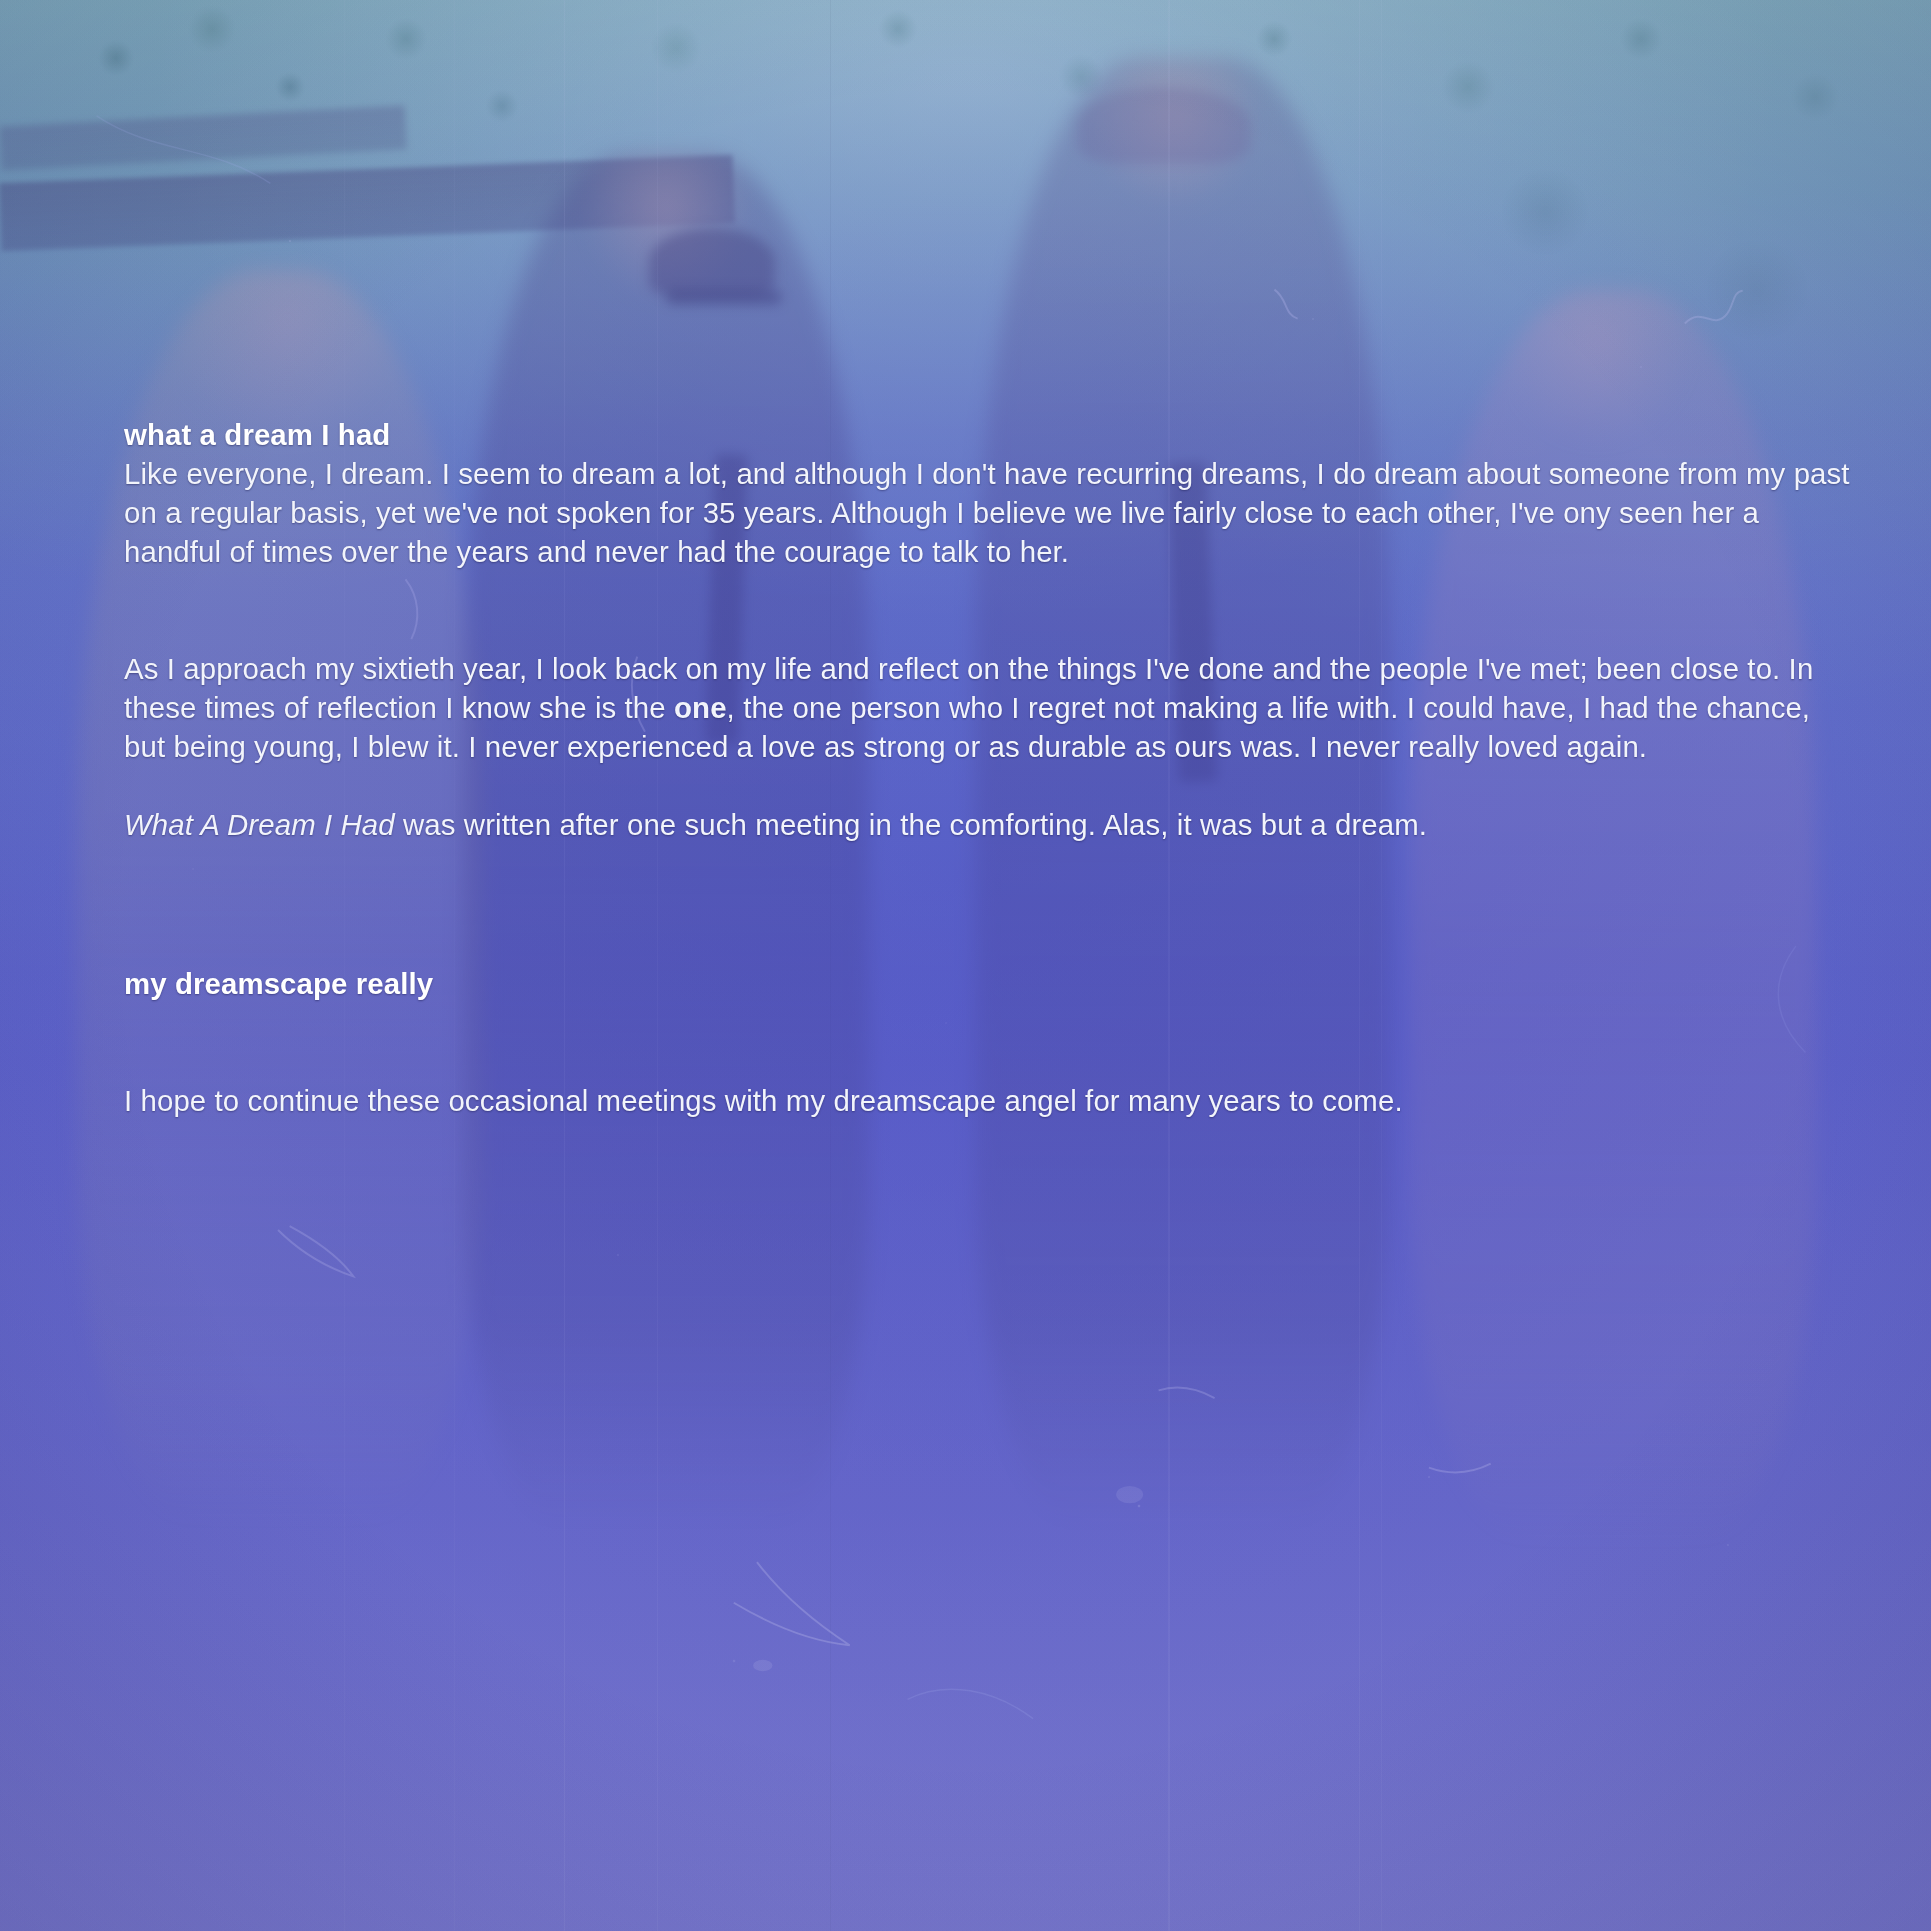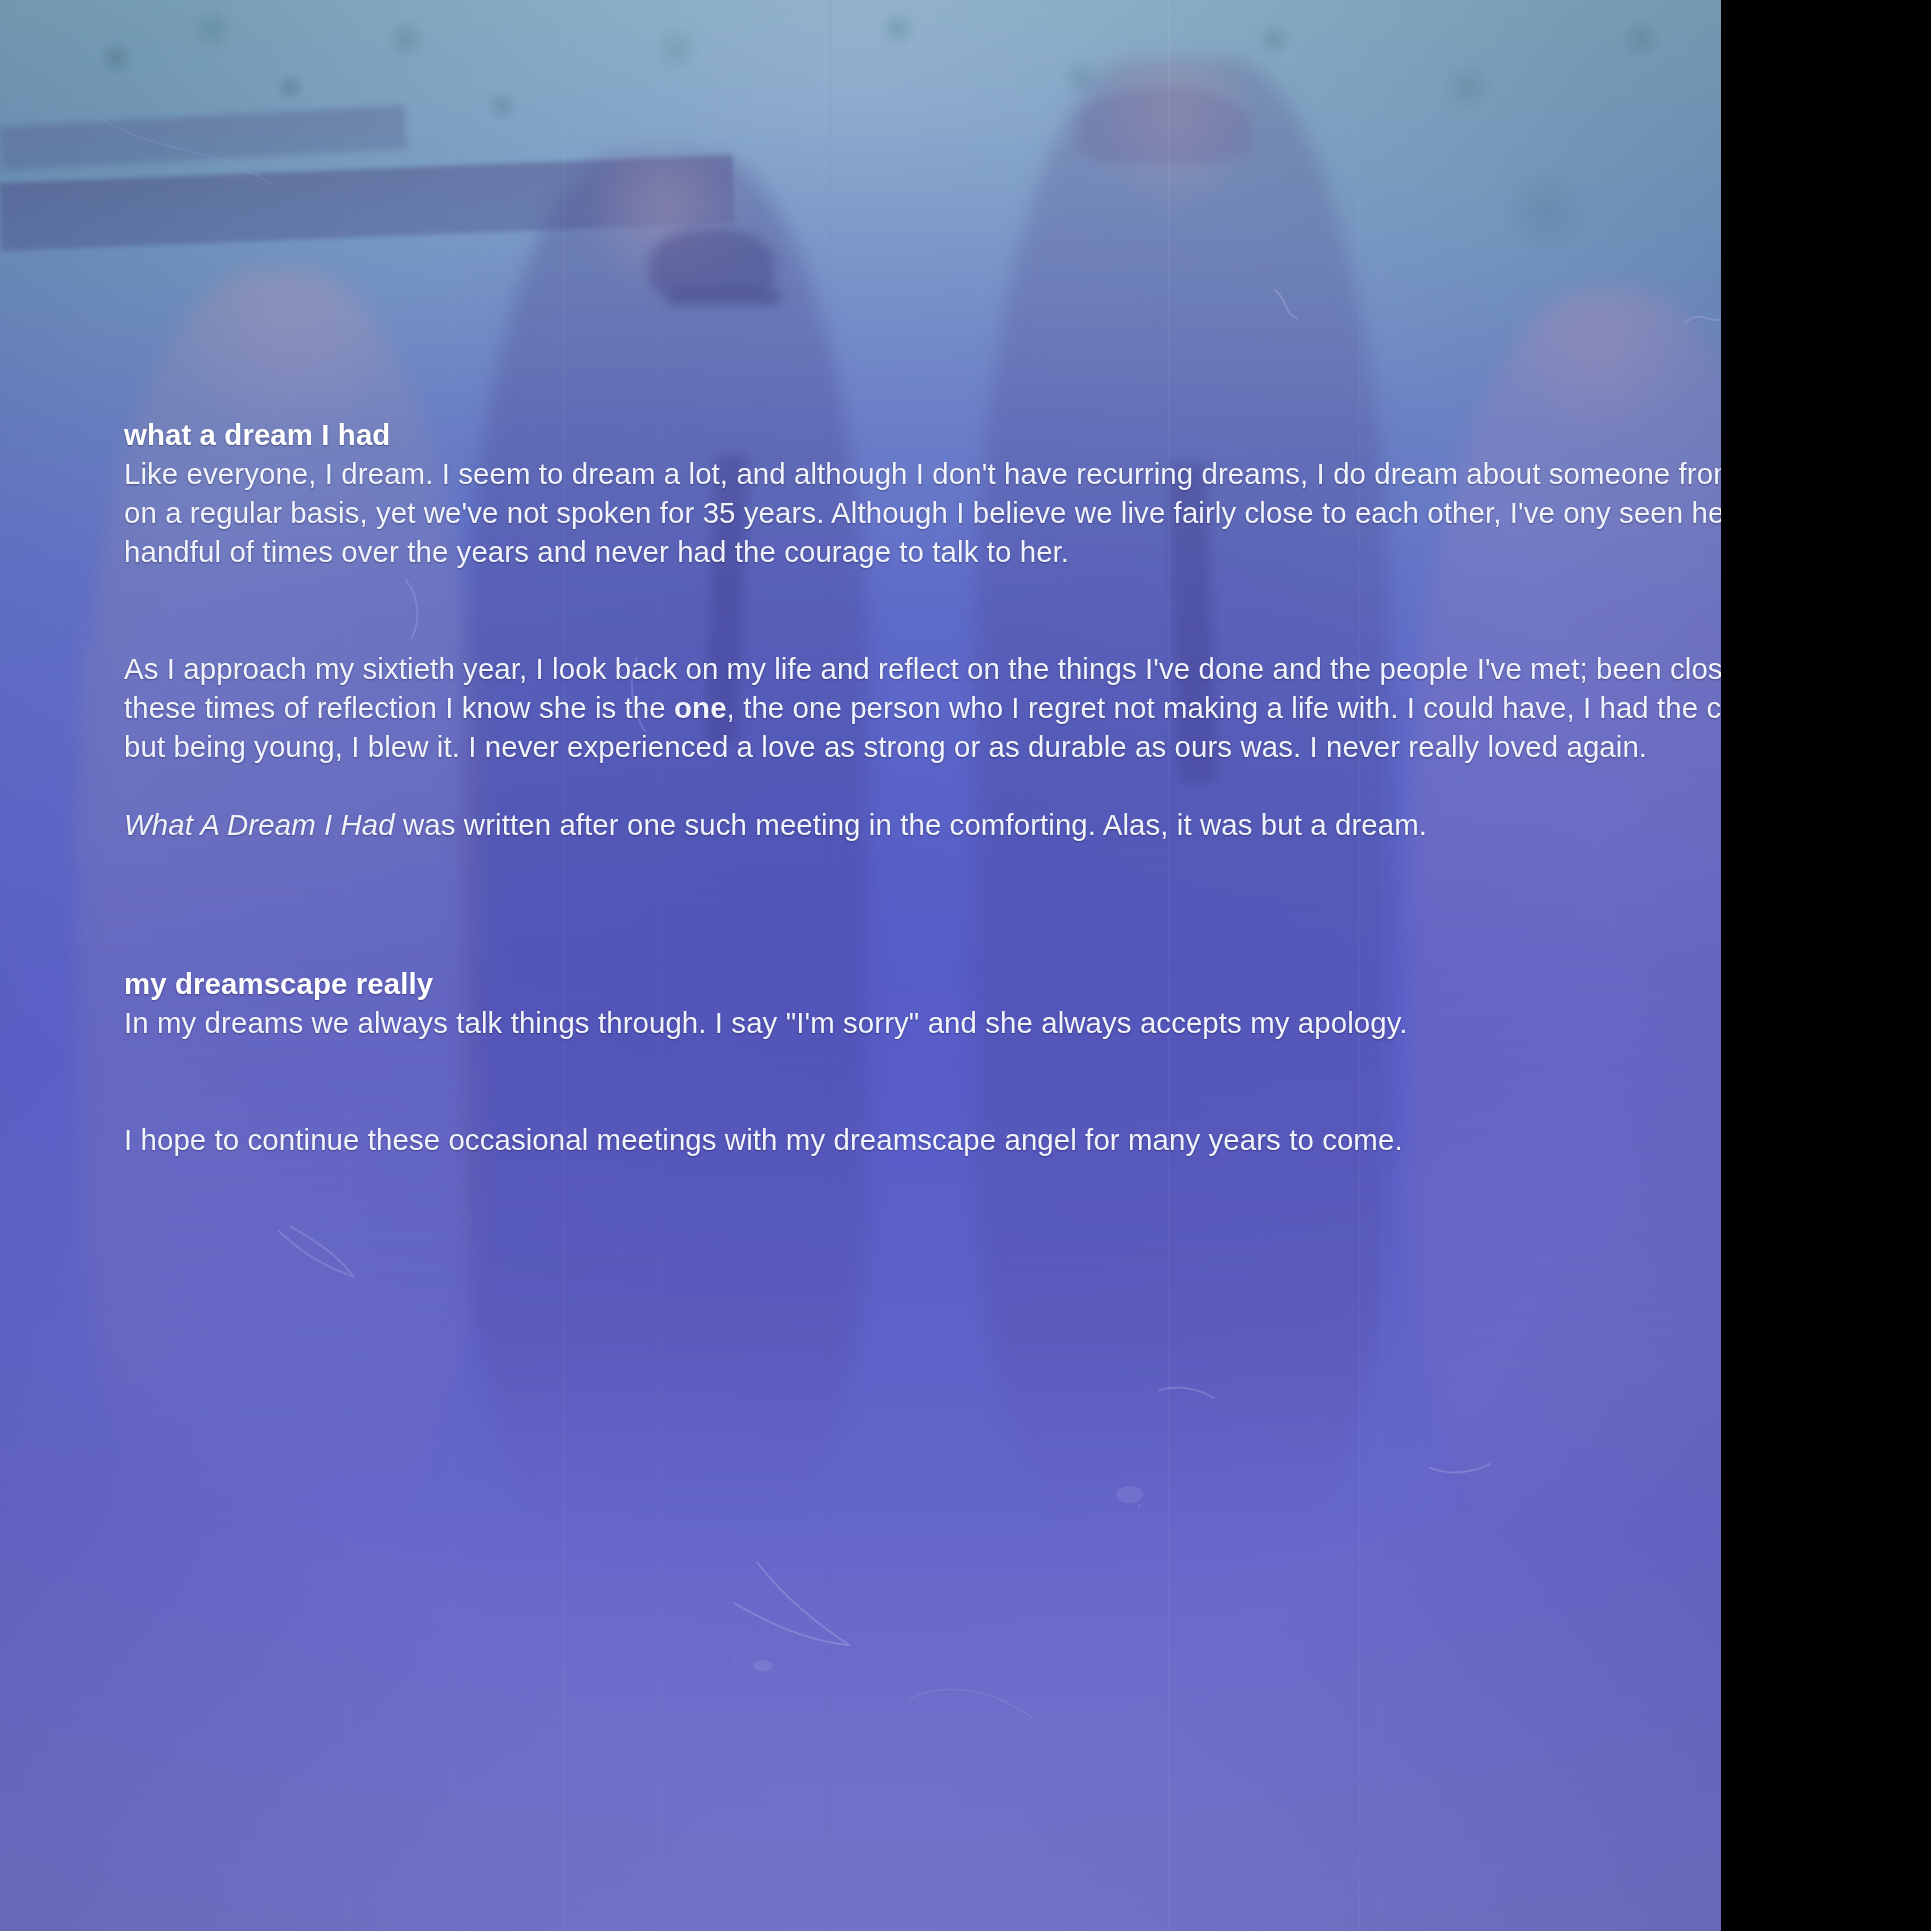--- a/index.html
+++ b/index.html
@@ -6,21 +6,21 @@
     margin: 0;
     padding: 0;
     background: #000;
   }
   body {
     font-family: "Liberation Sans", sans-serif;
   }
 
   .canvas {
     position: relative;
-    width: 1721px;
+    width: 1931px;
     height: 1931px;
     overflow: hidden;
     background: #5b63c8;
   }
 
   
   .photo-layer {
     position: absolute;
     inset: 0;
     overflow: hidden;
@@ -282,21 +282,20 @@
 
     <p class="para"><em class="title-italic">What A Dream I Had</em><span> was written after one such meeting in the comforting. Alas, it was but a dream.</span></p>
 
     <div class="gap"></div>
 
 
     <div class="gap-big"></div>
 
     <div class="section-title">my dreamscape really</div>
 
-    <p class="para">In my dreams we always talk things through. I say "I'm sorry" and she always accepts my apology.</p>
 
     <div class="gap"></div>
 
 
     <div class="gap"></div>
 
     <p class="para">I hope to continue these occasional meetings with my dreamscape angel for many years to come.</p>
 
   </div>
 </div>

